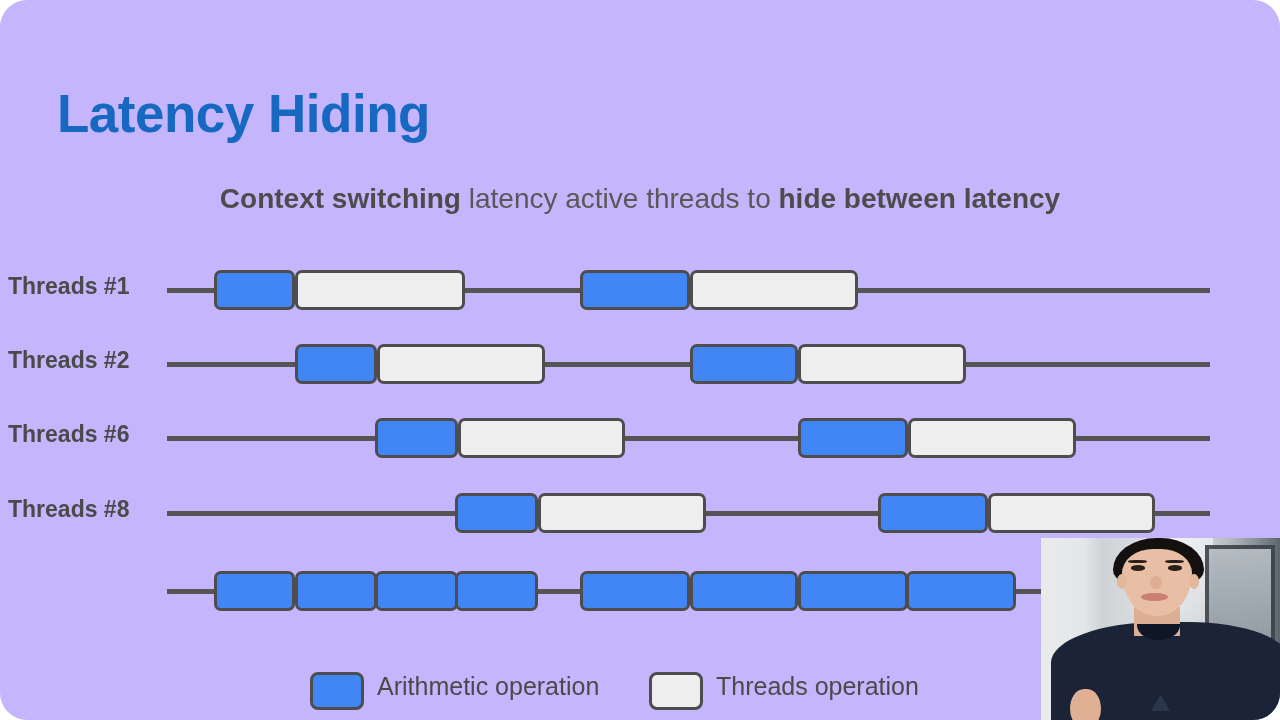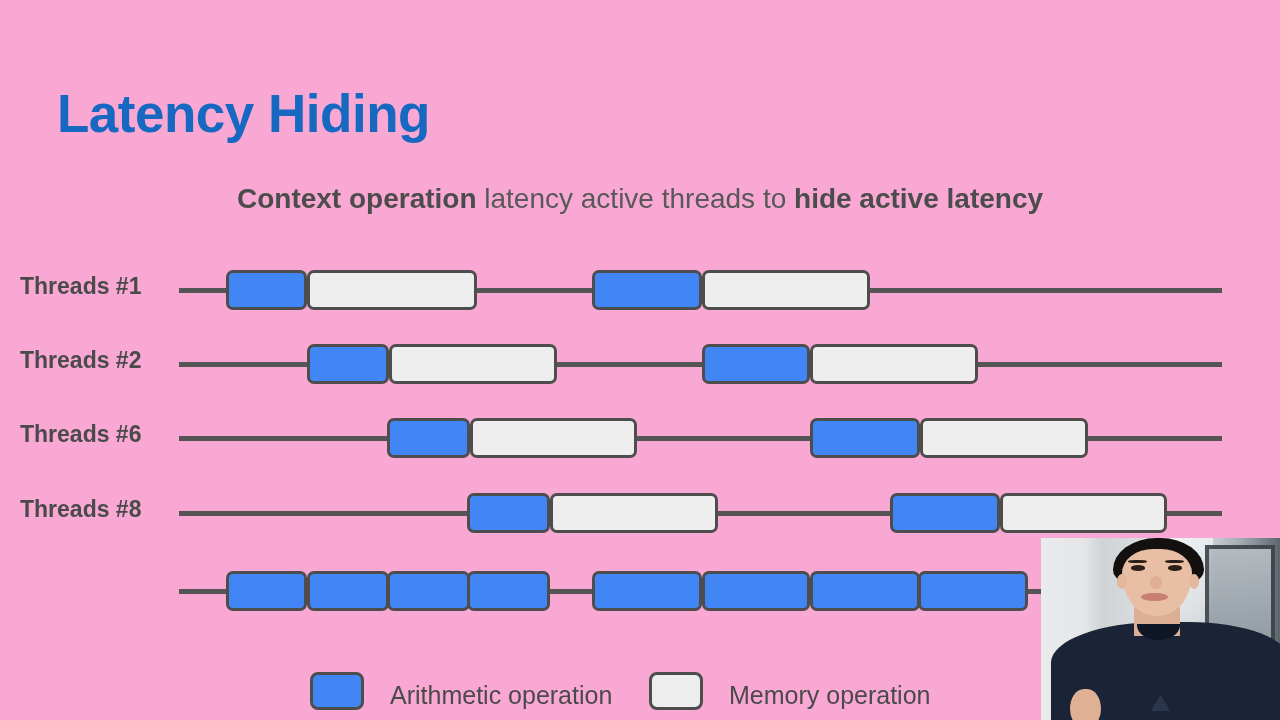--- a/index.html
+++ b/index.html
@@ -7,22 +7,23 @@
     padding: 0;
     background: #ffffff;
   }
   body {
     font-family: "Liberation Sans", sans-serif;
   }
   #slide {
     position: relative;
     width: 1280px;
     height: 720px;
-    background: #f9a8d4;
+    background: #c4b5fd;
     overflow: hidden;
+    border-radius: 27px;
   }
 
   
   #slide-title {
     position: absolute;
     left: 57px;
     top: 83px;
     font-size: 53px;
     font-weight: bold;
     color: #1668c1;
@@ -42,21 +43,21 @@
     white-space: nowrap;
   }
   #slide-subtitle .b {
     font-weight: bold;
     color: #4c4c4c;
   }
 
   
   .row {
     position: absolute;
-    left: 12px;
+    left: 0;
     width: 1120px;
     height: 60px;
   }
   .row-label {
     position: absolute;
     left: 8px;
     top: 13px;
     width: 150px;
     font-size: 23px;
     font-weight: bold;
@@ -88,22 +89,22 @@
   #legend {
     position: absolute;
     left: 0;
     top: 672px;
     width: 1280px;
     height: 46px;
   }
   .legend-item {
     position: absolute;
     display: flex;
-    align-items: flex-end;
-    gap: 26px;
+    align-items: flex-start;
+    gap: 13px;
   }
   .legend-swatch {
     width: 54px;
     height: 38px;
     box-sizing: border-box;
     border: 3px solid #4d4d4d;
     border-radius: 8px;
   }
   .legend-swatch.arith { background: #4285f4; }
   .legend-swatch.mem   { background: #eeeeee; }
@@ -265,21 +266,21 @@
   }
 </style>
 </head>
 <body>
 
 <div id="slide">
 
   <div id="slide-title">Latency Hiding</div>
 
   <div id="slide-subtitle">
-    <span class="b">Context operation</span><span> latency active threads to </span><span class="b">hide active latency</span>
+    <span class="b">Context switching</span><span> latency active threads to </span><span class="b">hide between latency</span>
   </div>
 
   <div id="diagram">
       <div class="row" style="top: 260px;">
         <div class="row-label">Threads #1</div>
         <div class="timeline" style="left: 167px; width: 1043px;"></div>
         <div class="block arith" style="left: 214px; width: 81px;"></div>
         <div class="block mem" style="left: 295px; width: 170px;"></div>
         <div class="block arith" style="left: 580px; width: 110px;"></div>
         <div class="block mem" style="left: 690px; width: 168px;"></div>
@@ -321,21 +322,21 @@
       </div>
     </div>
 
   <div id="legend">
       <div class="legend-item" style="left: 310px;">
         <div class="legend-swatch arith"></div>
         <div class="legend-label">Arithmetic operation</div>
       </div>
       <div class="legend-item" style="left: 649px;">
         <div class="legend-swatch mem"></div>
-        <div class="legend-label">Memory operation</div>
+        <div class="legend-label">Threads operation</div>
       </div>
     </div>
 
   <div id="webcam">
     <div class="wc-bg"></div>
     <div class="wc-window"></div>
     <div class="wc-frame"></div>
     <div class="wc-shirt"></div>
     <div class="wc-neck"></div>
     <div class="wc-collar"></div>

